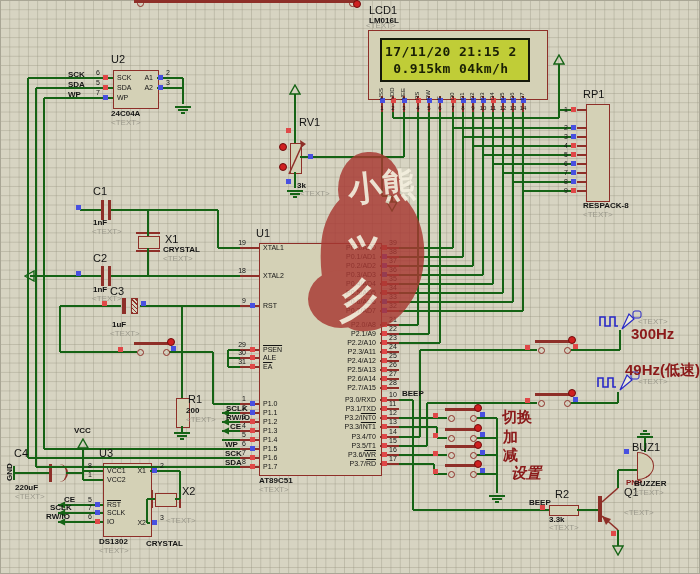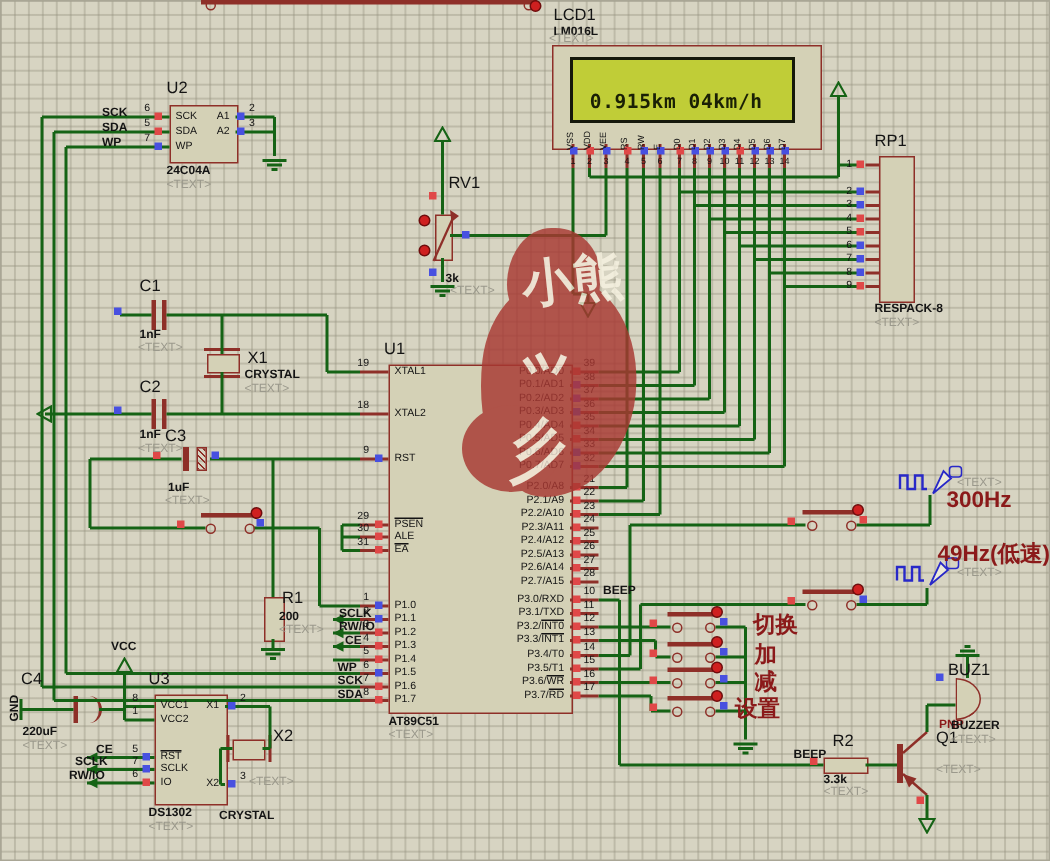--- a/index.html
+++ b/index.html
@@ -41,20 +41,21 @@
 
 <div id="canvas">
 
   <div class="chip" style="left:113px;top:70px;width:44px;height:37px;"></div>
   <div class="chip" style="left:259px;top:243px;width:121px;height:231px;"></div>
   <div class="chip" style="left:103px;top:463px;width:47px;height:72px;"></div>
   <div class="chip" style="left:586px;top:104px;width:22px;height:96px;"></div>
 
   <div class="chip" style="left:368px;top:30px;width:178px;height:68px;"></div>
   <div class="screen" style="left:380px;top:38px;width:146px;height:40px;">
+    <div class="lcdline" style="left:3px;top:5px;">17/11/20 21:15 2</div>
     <div class="lcdline" style="left:3px;top:22px;"> 0.915km 04km/h</div>
   </div>
 
   <div class="chip" style="left:290px;top:143px;width:10px;height:29px;"></div>
   <svg style="position:absolute;left:286px;top:138px;" width="22" height="40">
     <line x1="3" y1="36" x2="17" y2="5" stroke="#8e2f28" stroke-width="1.5"></line>
     <polygon points="14,2 20,6 15,10" fill="#8e2f28"></polygon>
   </svg>
   <div class="knob" style="left:279px;top:143px;"></div>
   <div class="knob" style="left:279px;top:163px;"></div>
@@ -666,21 +667,21 @@
     <div class="lbl ph" style="left: 259px; top: 486px; position: absolute;">&lt;TEXT&gt;</div>
     <div class="lbl ph" style="left: 186px; top: 416px; position: absolute;">&lt;TEXT&gt;</div>
     <div class="lbl ph" style="left: 549px; top: 524px; position: absolute;">&lt;TEXT&gt;</div>
     <div class="lbl ph" style="left: 624px; top: 509px; position: absolute;">&lt;TEXT&gt;</div>
     <div class="lbl ph" style="left: 634px; top: 489px; position: absolute;">&lt;TEXT&gt;</div>
     <div class="lbl ph" style="left: 638px; top: 318px; position: absolute;">&lt;TEXT&gt;</div>
     <div class="lbl ph" style="left: 638px; top: 378px; position: absolute;">&lt;TEXT&gt;</div>
     <div class="cn" style="left: 502px; top: 409px; position: absolute;">切换</div>
     <div class="cn" style="left: 503px; top: 429px; position: absolute;">加</div>
     <div class="cn" style="left: 503px; top: 447px; position: absolute;">减</div>
-    <div class="cn" style="left: 490px; top: 465px; position: absolute;">设置</div>
+    <div class="cn" style="left: 511px; top: 465px; position: absolute; font-style: italic;">设置</div>
     <div class="cn" style="left: 631px; top: 326px; position: absolute;">300Hz</div>
     <div class="cn" style="left: 612px; top: 362px; position: absolute; margin-left: 13px;">49Hz(低速)</div>
     <div class="wm" style="left:308px;top:152px;width:130px;height:190px;">
     <div class="wmblob" style="left:12px;top:32px;width:104px;height:148px;border-radius:48% 52% 55% 45% / 42% 50% 50% 58%;transform:rotate(6deg);"></div>
     <div class="wmblob" style="left:30px;top:0;width:62px;height:72px;border-radius:50% 50% 45% 55% / 55% 45% 50% 50%;"></div>
     <div class="wmblob" style="left:0px;top:118px;width:66px;height:58px;border-radius:50%;"></div>
     <div class="wmchar" style="left:40px;top:12px;font-size:34px;transform:rotate(-6deg);">小熊</div>
     <div class="wmchar" style="left:34px;top:76px;font-size:40px;transform:rotate(4deg);">⺍</div>
     <div class="wmchar" style="left:28px;top:120px;font-size:42px;transform:rotate(-10deg);">彡</div>
   </div>

